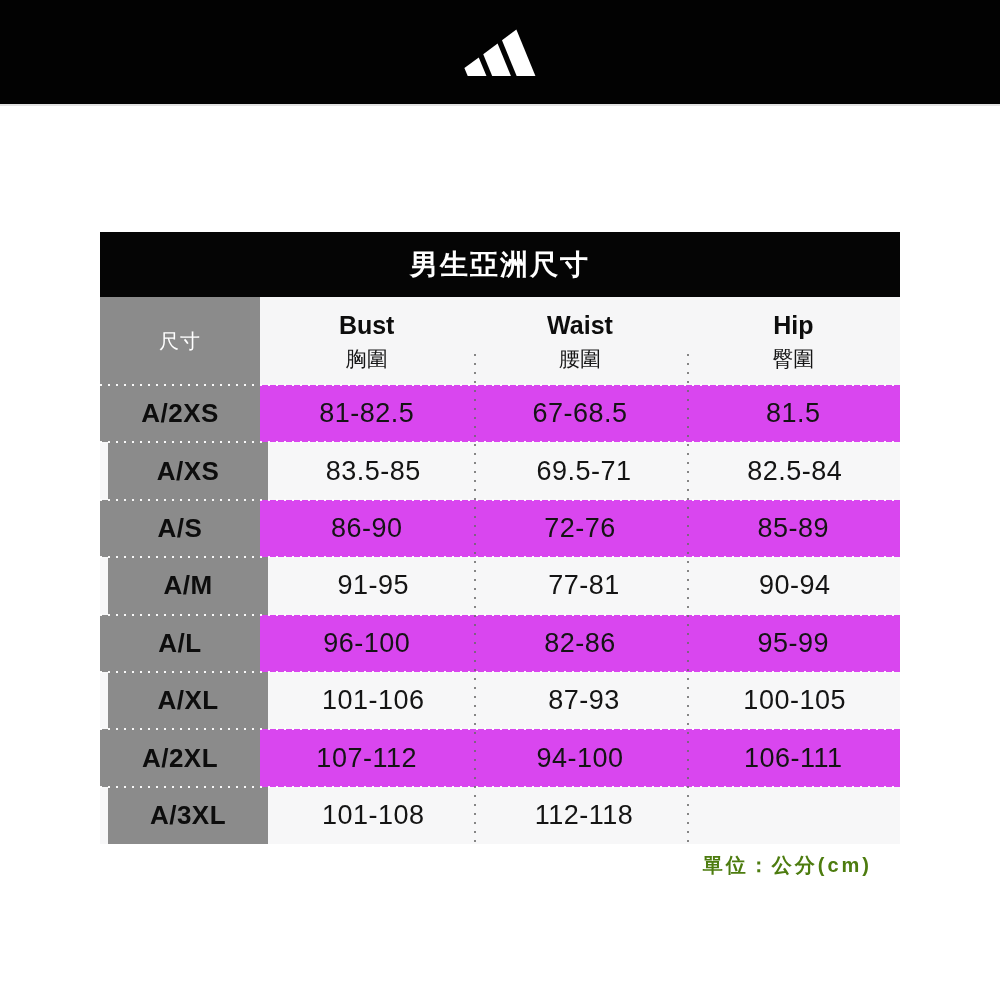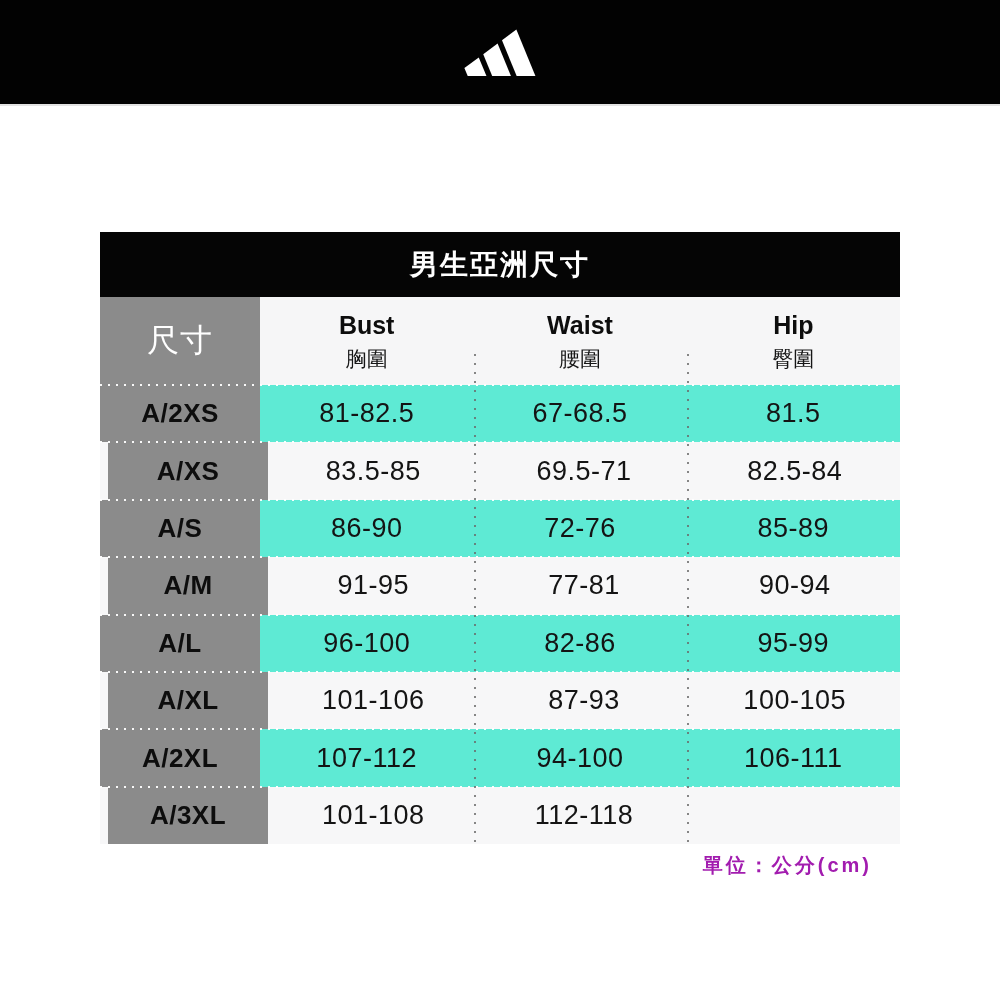--- a/index.html
+++ b/index.html
@@ -14,26 +14,26 @@
   .logo-svg { width:82px; height:50px; display:block; }
 
   
   .size-table { position:absolute; left:100px; top:232px; width:800px; }
   .title-row { height:65px; background:#050505; color:#ffffff; display:flex;
                align-items:center; justify-content:center; font-size:28px; font-weight:700;
                letter-spacing:2px; }
   .grid-row { display:grid; grid-template-columns:160px 1fr 1fr 1fr; position:relative; }
   .header-row { height:88px; background:#f6f6f7; }
   .data-row { height:57.4px; }
-  .data-row.odd  { background:#5eead4; }
+  .data-row.odd  { background:#d946ef; }
   .data-row.even { background:#f7f7f8;padding-left:8px; }
 
   .cell { display:flex; align-items:center; justify-content:center; text-align:center; }
   .size-col { background:#8b8b8b; color:#ffffff; font-size:26px; }
-  .size-col.label { font-size:32px; letter-spacing:1px; }
+  .size-col.label { font-size:20px; letter-spacing:1px; }
   .data-row .size-col { color:#0d0d0d; font-weight:700; font-size:26px; letter-spacing:0.5px; }
   .hdr-cell { flex-direction:column; line-height:1.25; }
   .hdr-en { font-size:25px; font-weight:700; color:#0d0d0d; }
   .hdr-zh { font-size:21px; color:#161616; margin-top:4px; }
   .val-cell { font-size:27px; color:#141414; letter-spacing:0.5px; }
 
   
   .data-row::before { content:""; position:absolute; left:0; right:0; top:-1px; height:2px;
       background:repeating-linear-gradient(to right, rgba(255,255,255,0.95) 0 2px, rgba(255,255,255,0) 2px 8px);
       z-index:2; }
@@ -42,21 +42,21 @@
   .vsep { position:absolute; width:2px; top:57px; bottom:0;
       background:repeating-linear-gradient(to bottom, rgba(105,105,105,0.8) 0 2px, rgba(0,0,0,0) 2px 9px);
       z-index:3; }
   .vsep.v1 { left:374px; }
   .vsep.v2 { left:587px; }
 
   .table-body { position:relative; }
 
   
   .unit-note { position:absolute; top:852px; right:128px; font-size:20px;
-               letter-spacing:3px; font-weight:600; color:#a21caf; }
+               letter-spacing:3px; font-weight:600; color:#4d7c0f; }
 </style>
 </head>
 <body>
 
 <div id="page">
 
   <header class="banner">
     <svg class="logo-svg" viewBox="0 0 78 48" xmlns="http://www.w3.org/2000/svg" aria-hidden="true">
       <g fill="#ffffff">
         <polygon points="8,47 26,47 18.6,29.2 4.8,39.4"></polygon>

